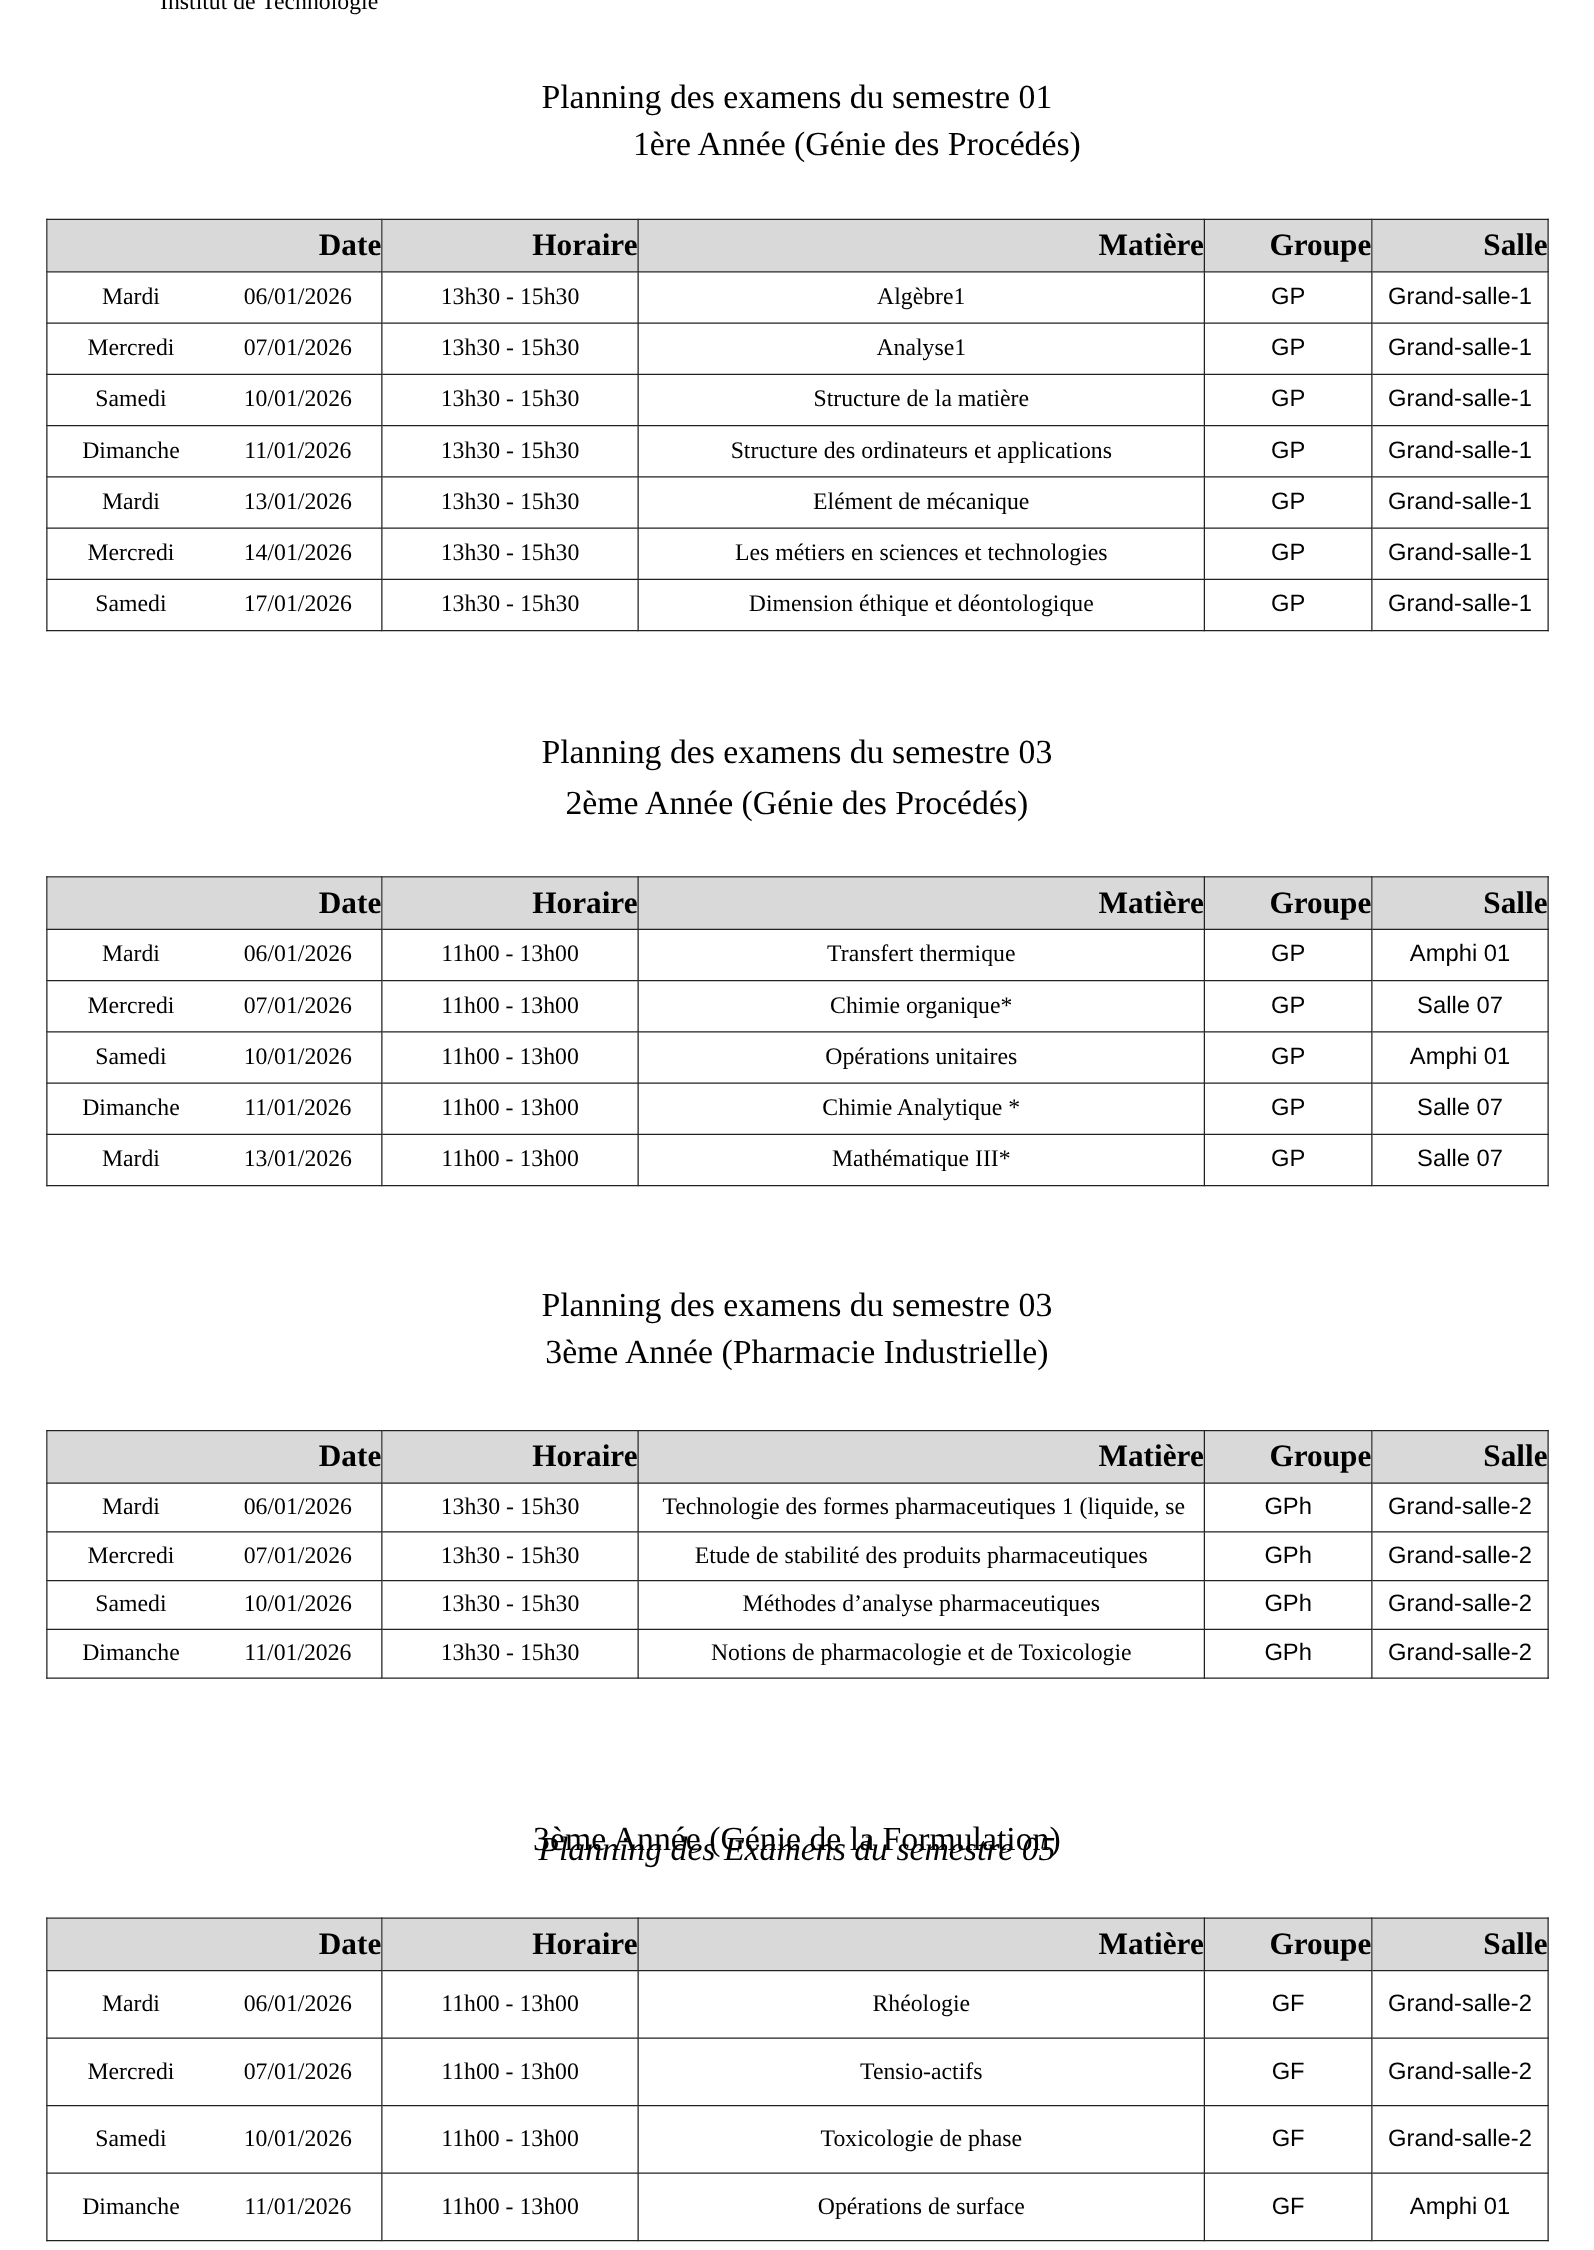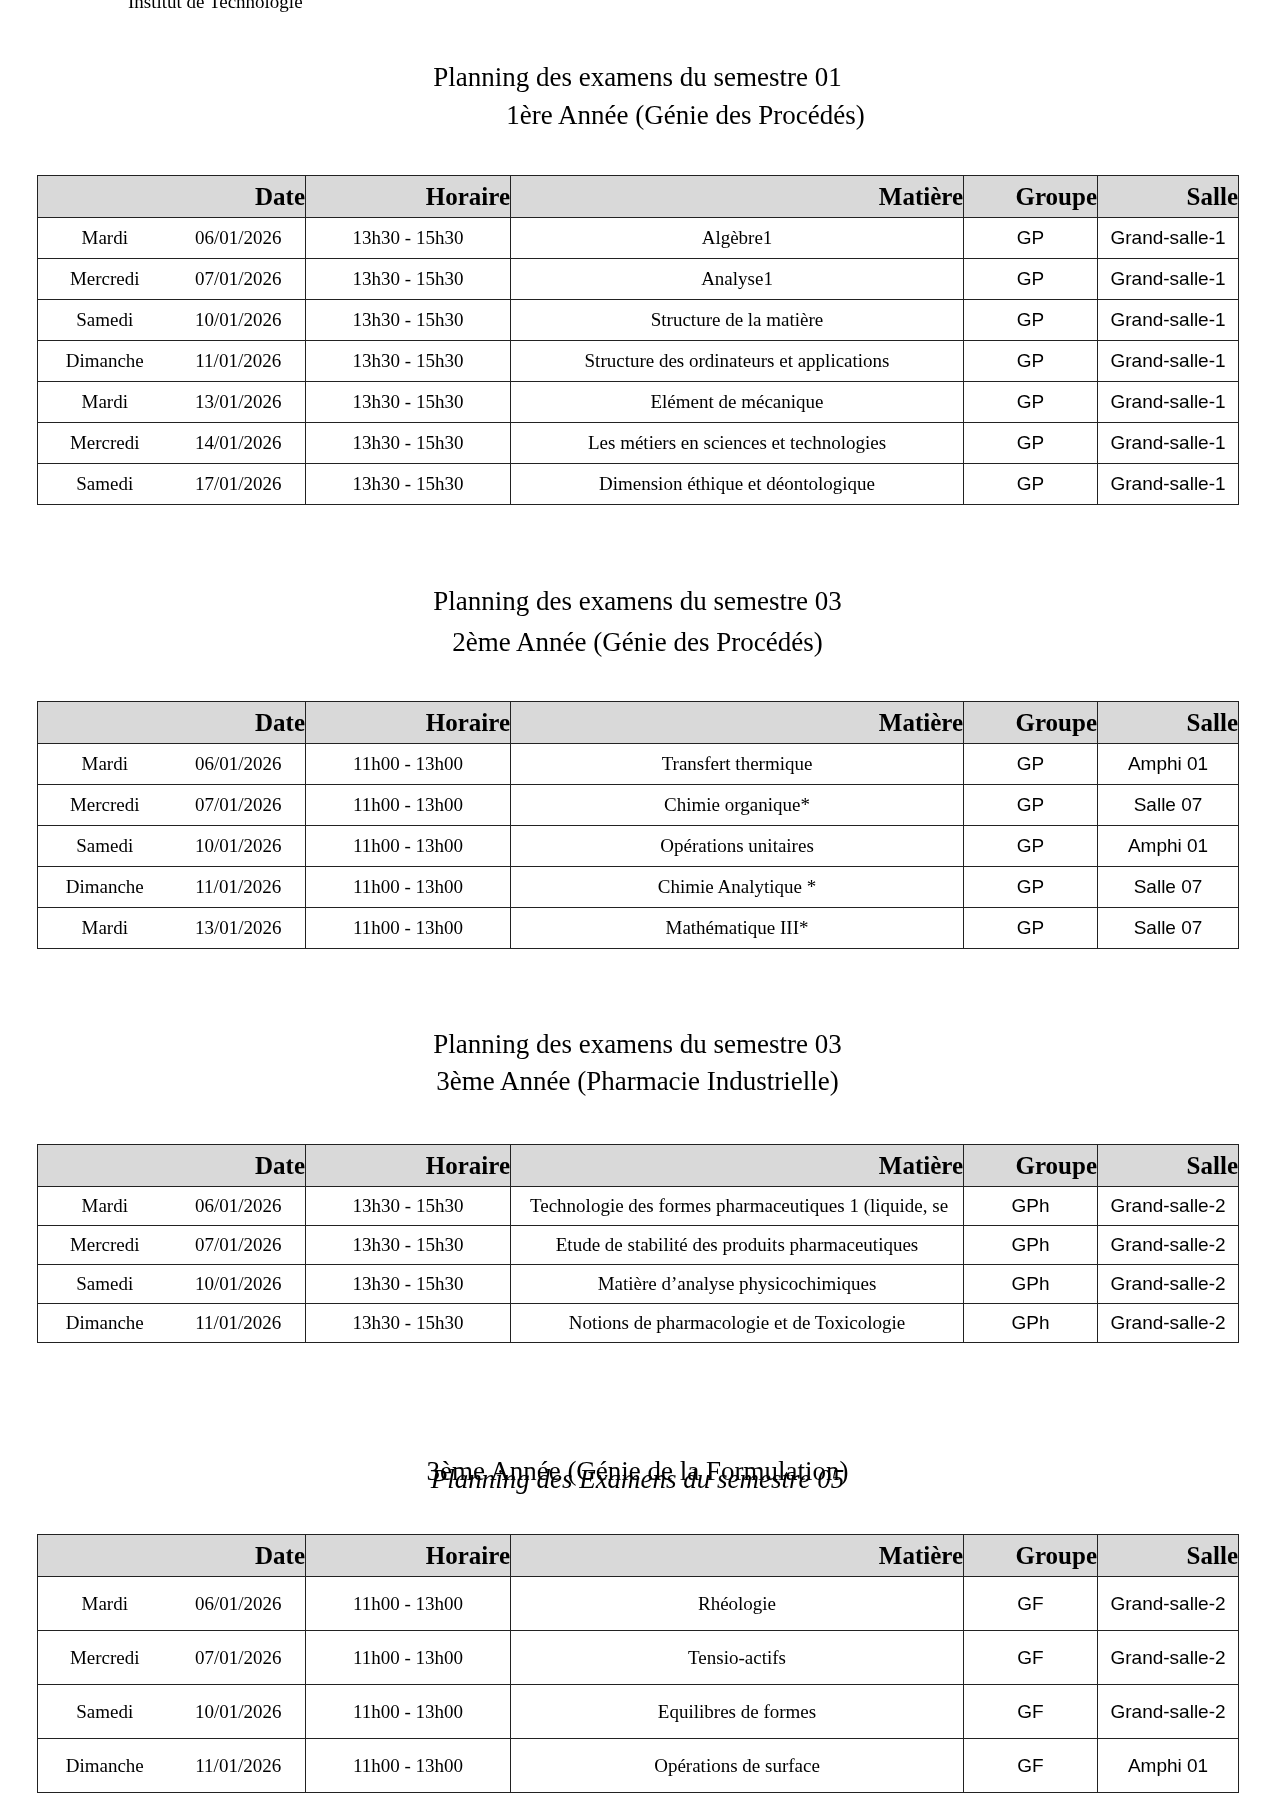--- a/index.html
+++ b/index.html
@@ -202,21 +202,21 @@
         <td class="date">07/01/2026</td>
         <td>13h30 - 15h30</td>
         <td>Etude de stabilité des produits pharmaceutiques</td>
         <td class="sans">GPh</td>
         <td class="sans">Grand-salle-2</td>
       </tr>
     <tr>
         <td class="day">Samedi</td>
         <td class="date">10/01/2026</td>
         <td>13h30 - 15h30</td>
-        <td>Matière d’analyse physicochimiques</td>
+        <td>Méthodes d’analyse pharmaceutiques</td>
         <td class="sans">GPh</td>
         <td class="sans">Grand-salle-2</td>
       </tr>
     <tr>
         <td class="day">Dimanche</td>
         <td class="date">11/01/2026</td>
         <td>13h30 - 15h30</td>
         <td>Notions de pharmacologie et de Toxicologie</td>
         <td class="sans">GPh</td>
         <td class="sans">Grand-salle-2</td>
@@ -258,21 +258,21 @@
         <td class="date">07/01/2026</td>
         <td>11h00 - 13h00</td>
         <td>Tensio-actifs</td>
         <td class="sans">GF</td>
         <td class="sans">Grand-salle-2</td>
       </tr>
     <tr>
         <td class="day">Samedi</td>
         <td class="date">10/01/2026</td>
         <td>11h00 - 13h00</td>
-        <td>Equilibres de formes</td>
+        <td>Toxicologie de phase</td>
         <td class="sans">GF</td>
         <td class="sans">Grand-salle-2</td>
       </tr>
     <tr>
         <td class="day">Dimanche</td>
         <td class="date">11/01/2026</td>
         <td>11h00 - 13h00</td>
         <td>Opérations de surface</td>
         <td class="sans">GF</td>
         <td class="sans">Amphi 01</td>

